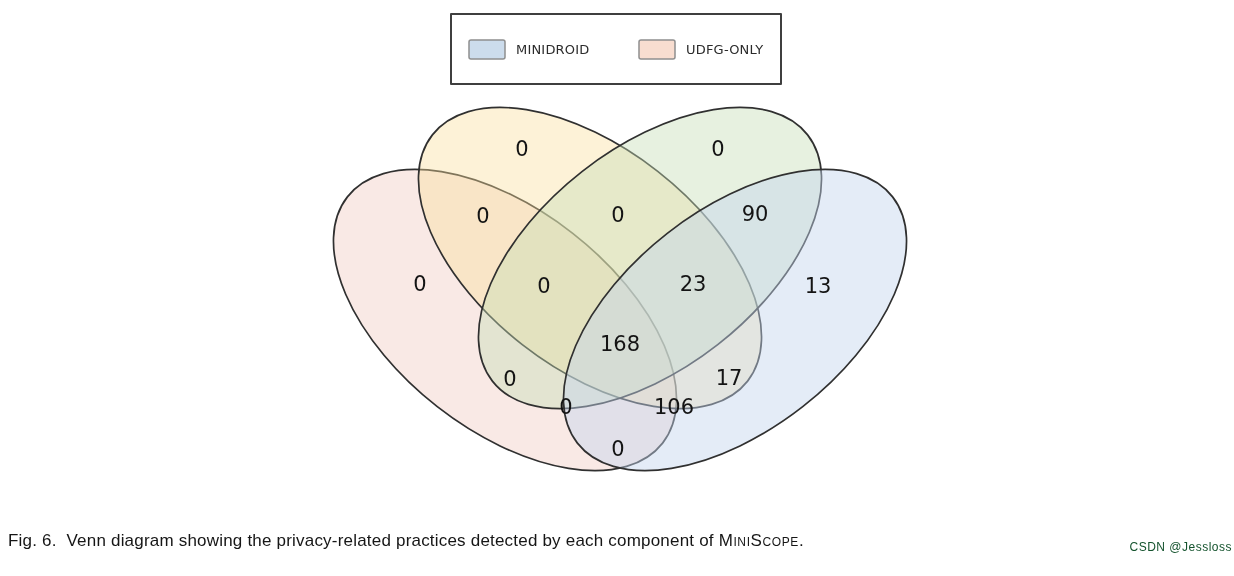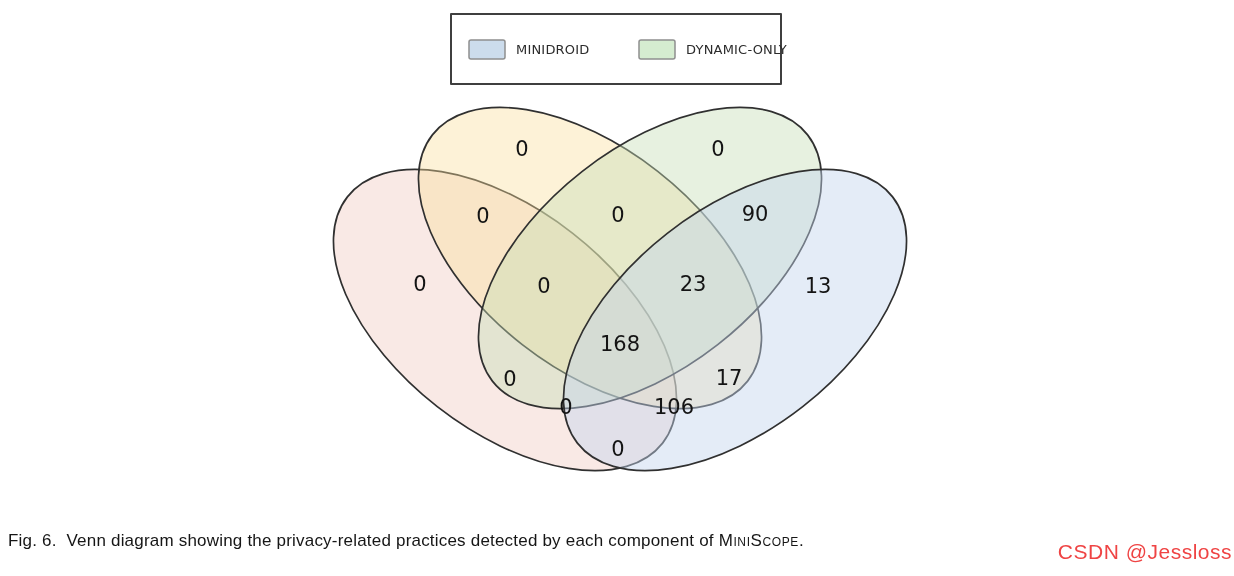--- a/index.html
+++ b/index.html
@@ -31,21 +31,21 @@
   .caption{
     position:absolute;left:8px;top:526px;width:1220px;
     font-family:"Liberation Sans","DejaVu Sans",sans-serif;
     font-size:17px;line-height:30px;color:#161616;letter-spacing:0.2px;
   }
   .caption .brand{font-variant:small-caps;letter-spacing:0.6px;}
   
   .watermark{
     position:absolute;right:2px;top:540px;
     font-family:"Liberation Sans","DejaVu Sans",sans-serif;
-    font-size:21px;letter-spacing:0.5px;color:#ef4444;white-space:nowrap;
+    font-size:12px;letter-spacing:0.5px;color:#14532d;white-space:nowrap;
   }
 </style>
 </head>
 <body>
 
 <svg class="venn-svg" width="1234" height="576" viewBox="0 0 1234 576" aria-hidden="true">
 
   <ellipse class="venn-ellipse" cx="505" cy="320" rx="200" ry="110" transform="rotate(38 505 320)" fill="rgba(240,200,189,0.40)"></ellipse>
   <ellipse class="venn-ellipse" cx="590" cy="258" rx="200" ry="110" transform="rotate(38 590 258)" fill="rgba(250,223,155,0.40)"></ellipse>
   <ellipse class="venn-ellipse" cx="650" cy="258" rx="200" ry="110" transform="rotate(-38 650 258)" fill="rgba(198,222,182,0.42)"></ellipse>
@@ -70,23 +70,23 @@
 
 <div class="legend">
   <div class="legend-item">
     <svg class="legend-swatch" width="38" height="21">
       <rect x="1" y="1" width="36" height="19" rx="2" stroke="#8f8f8f" stroke-width="1.5" fill="#ccdcec"></rect>
     </svg>
     <span class="legend-label">MINIDROID</span>
   </div>
   <div class="legend-item">
     <svg class="legend-swatch" width="38" height="21">
-      <rect x="1" y="1" width="36" height="19" rx="2" stroke="#8f8f8f" stroke-width="1.5" fill="#d5ecd0"></rect>
+      <rect x="1" y="1" width="36" height="19" rx="2" stroke="#8f8f8f" stroke-width="1.5" fill="#f8ddd0"></rect>
     </svg>
-    <span class="legend-label">DYNAMIC-ONLY</span>
+    <span class="legend-label">UDFG-ONLY</span>
   </div>
 </div>
 
 <div class="caption">
   <span>Fig. 6.&nbsp; Venn diagram showing the privacy-related practices detected by each component of </span><span class="brand">MiniScope</span><span>.</span>
 </div>
 
 <div class="watermark">CSDN @Jessloss</div>
 
 </body></html>

